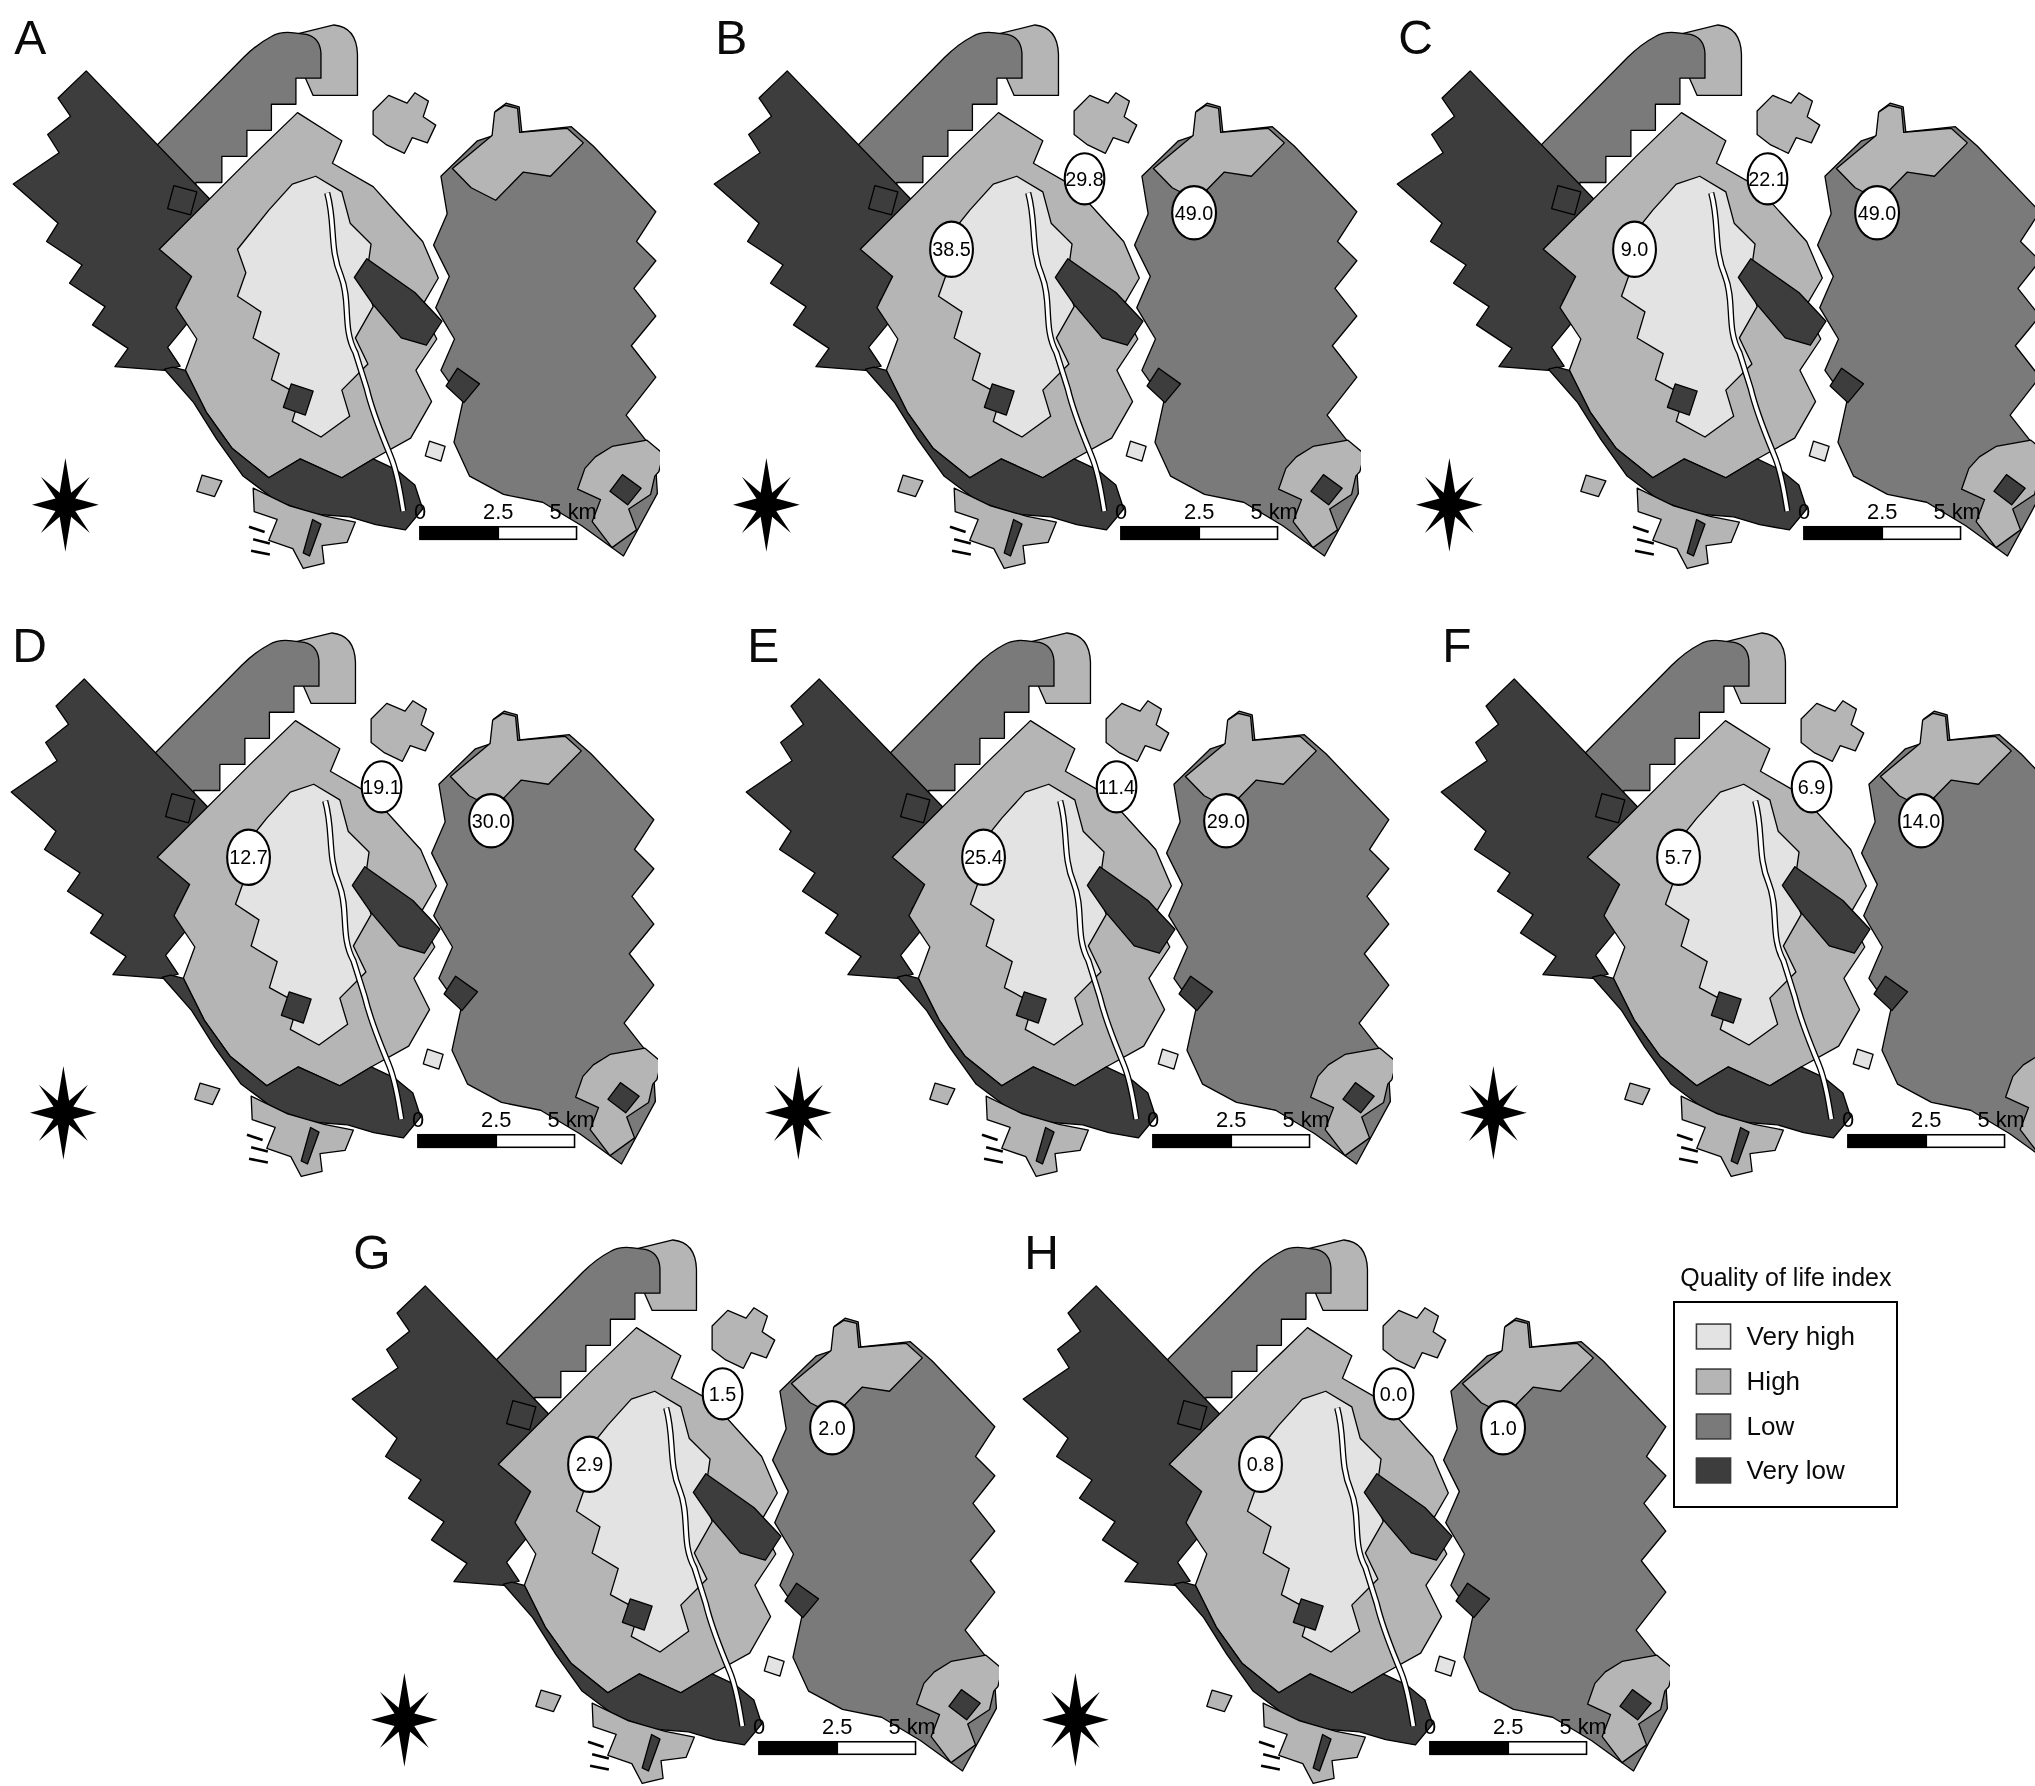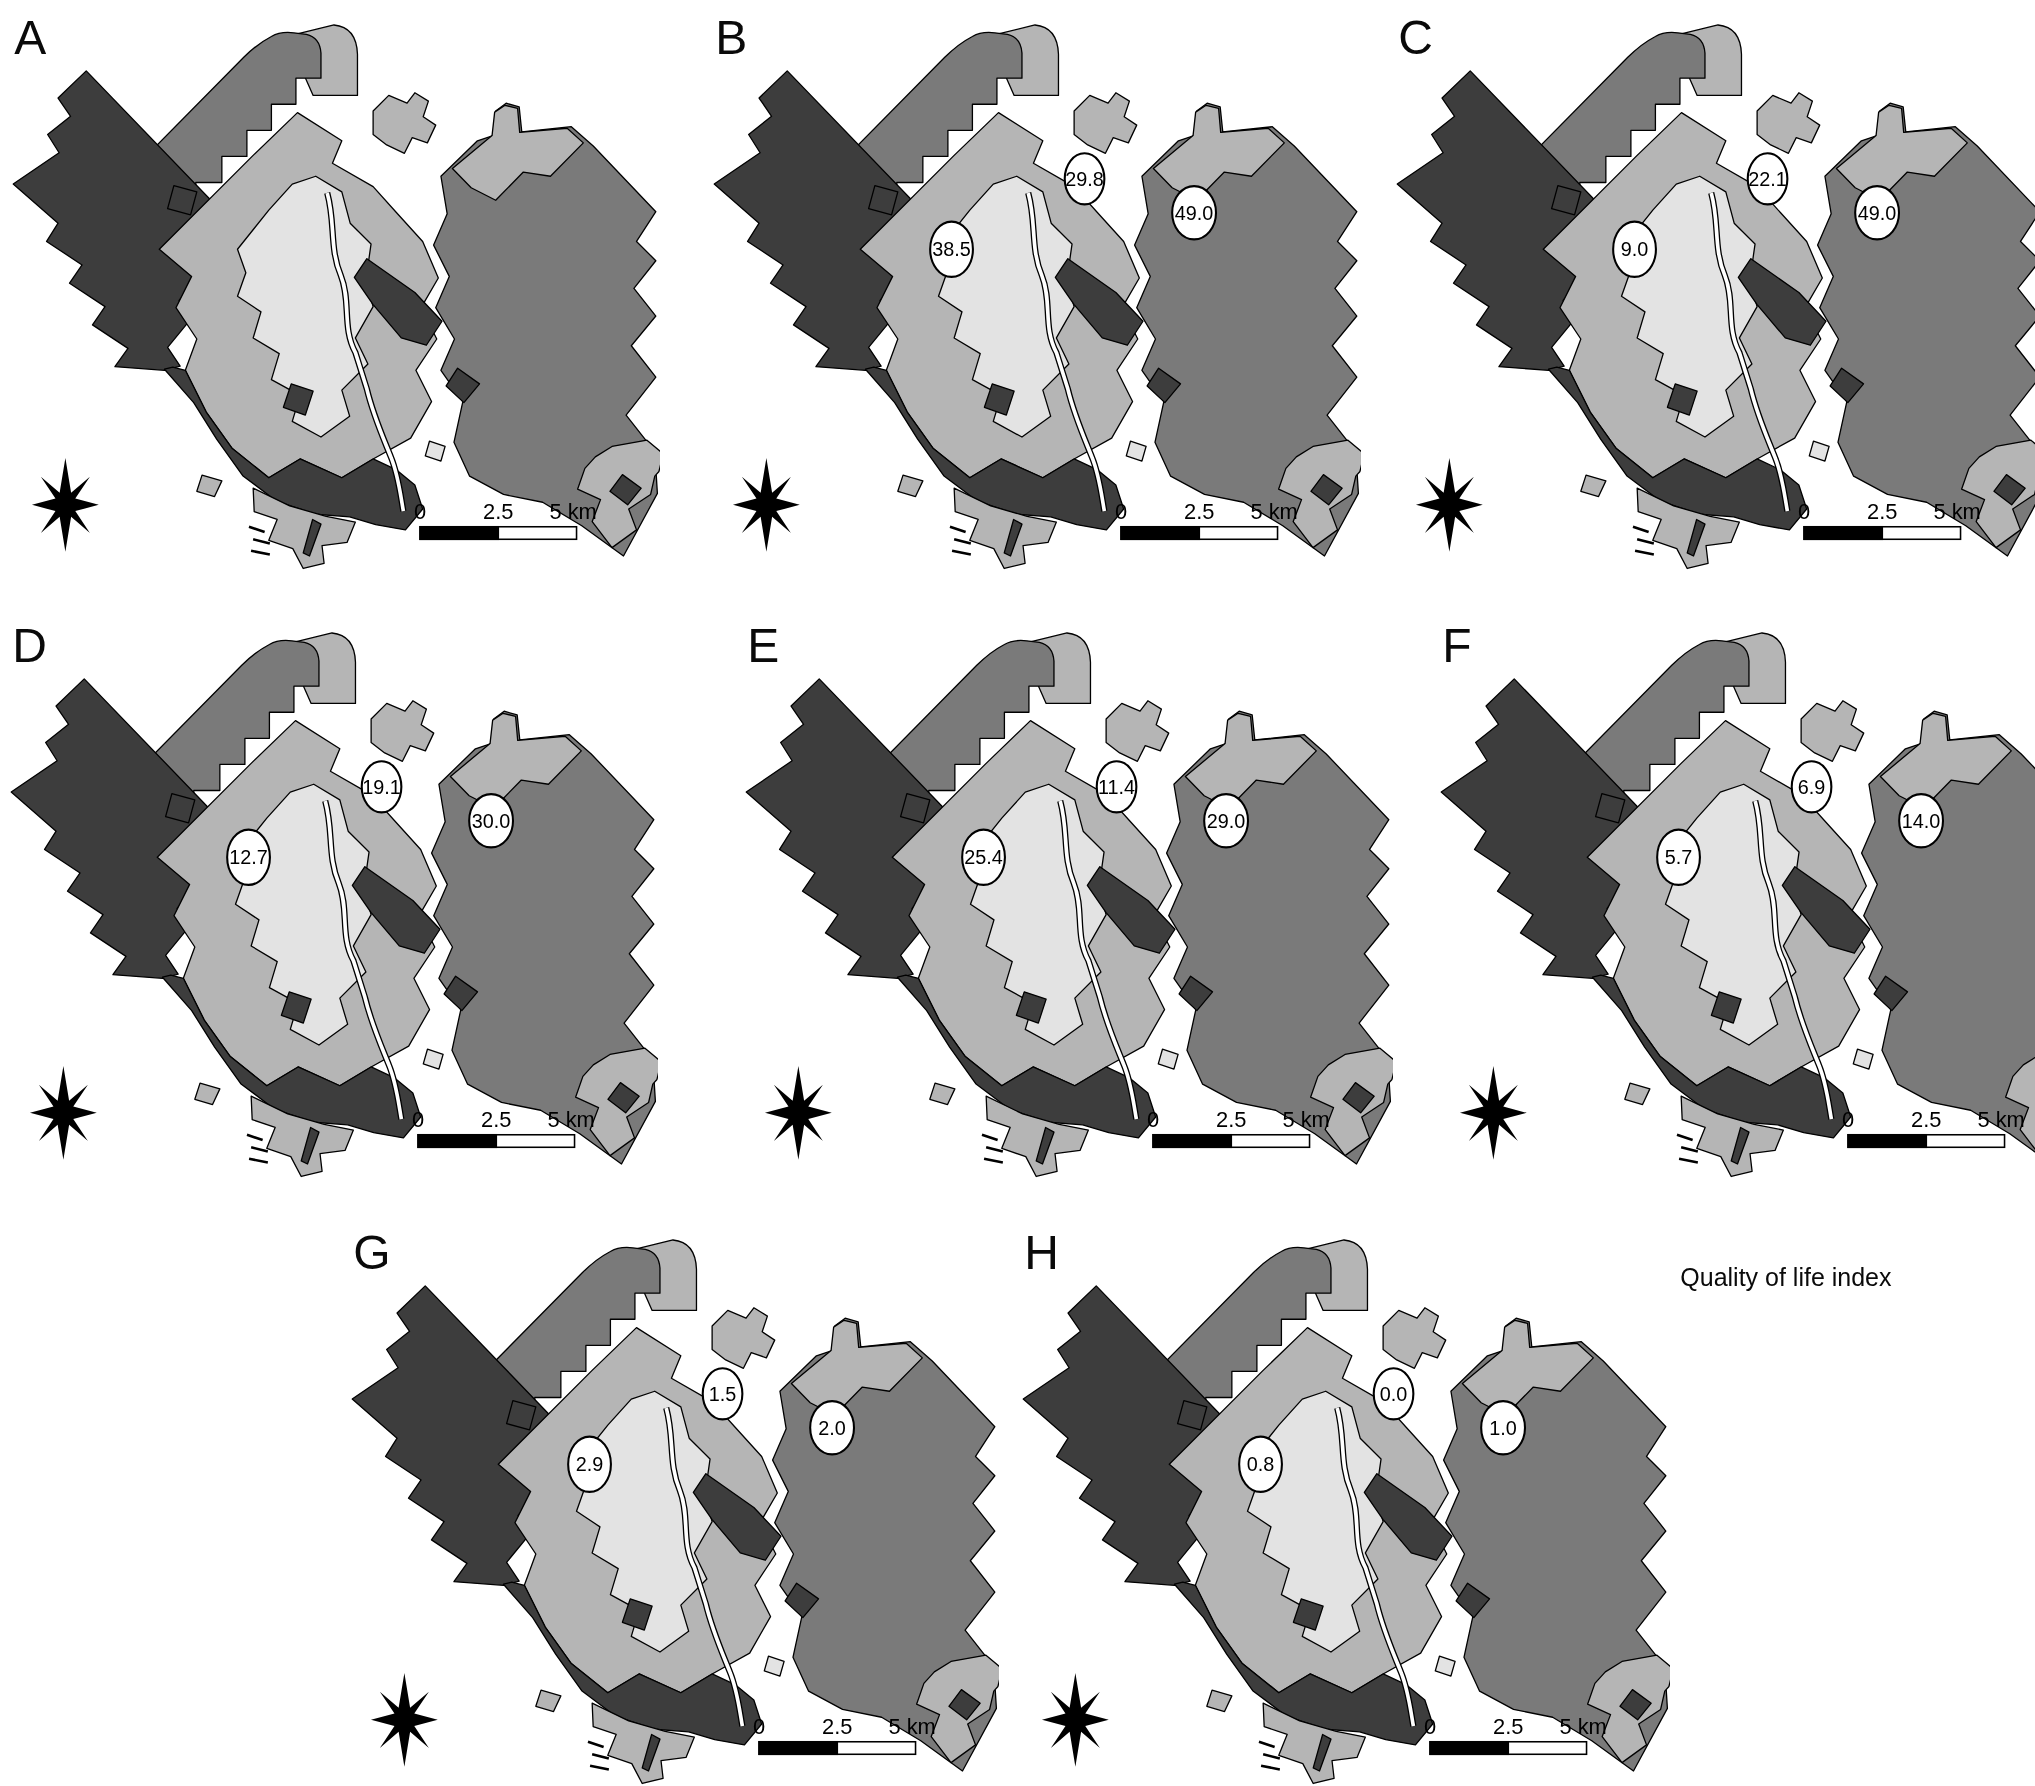--- a/index.html
+++ b/index.html
@@ -253,16 +253,42 @@
           <text class="sb-text" x="1038" y="988">5 km</text>
           <rect class="sb-outline" x="790" y="1002" width="300" height="24"></rect>
           <rect class="sb-fill" x="790" y="1002" width="150" height="24"></rect>
         </g>
       </svg>
     </div>
     </div>
 
   <div class="legend">
     <div class="legend-title">Quality of life index</div>
+    <div class="legend-box">
+      <div class="legend-row">
+        <svg viewBox="0 0 74 56">
+          <rect x="4" y="4" width="66" height="48" stroke="#3a3a3a" stroke-width="3" fill="#e3e3e3"></rect>
+        </svg>
+        <span class="legend-label">Very high</span>
+      </div>
+      <div class="legend-row">
+        <svg viewBox="0 0 74 56">
+          <rect x="4" y="4" width="66" height="48" stroke="#3a3a3a" stroke-width="3" fill="#b5b5b5"></rect>
+        </svg>
+        <span class="legend-label">High</span>
+      </div>
+      <div class="legend-row">
+        <svg viewBox="0 0 74 56">
+          <rect x="4" y="4" width="66" height="48" stroke="#3a3a3a" stroke-width="3" fill="#7a7a7a"></rect>
+        </svg>
+        <span class="legend-label">Low</span>
+      </div>
+      <div class="legend-row">
+        <svg viewBox="0 0 74 56">
+          <rect x="4" y="4" width="66" height="48" stroke="#3a3a3a" stroke-width="3" fill="#3d3d3d"></rect>
+        </svg>
+        <span class="legend-label">Very low</span>
+      </div>
+    </div>
   </div>
 
 </div>
 
 
 </body></html>

